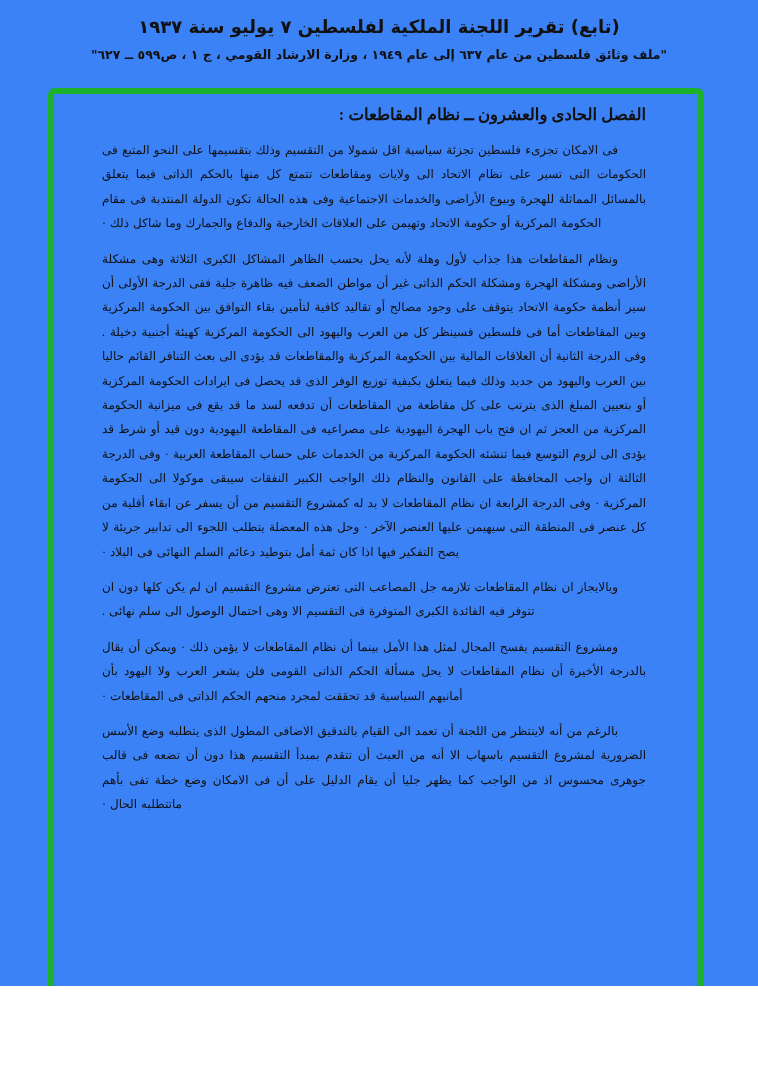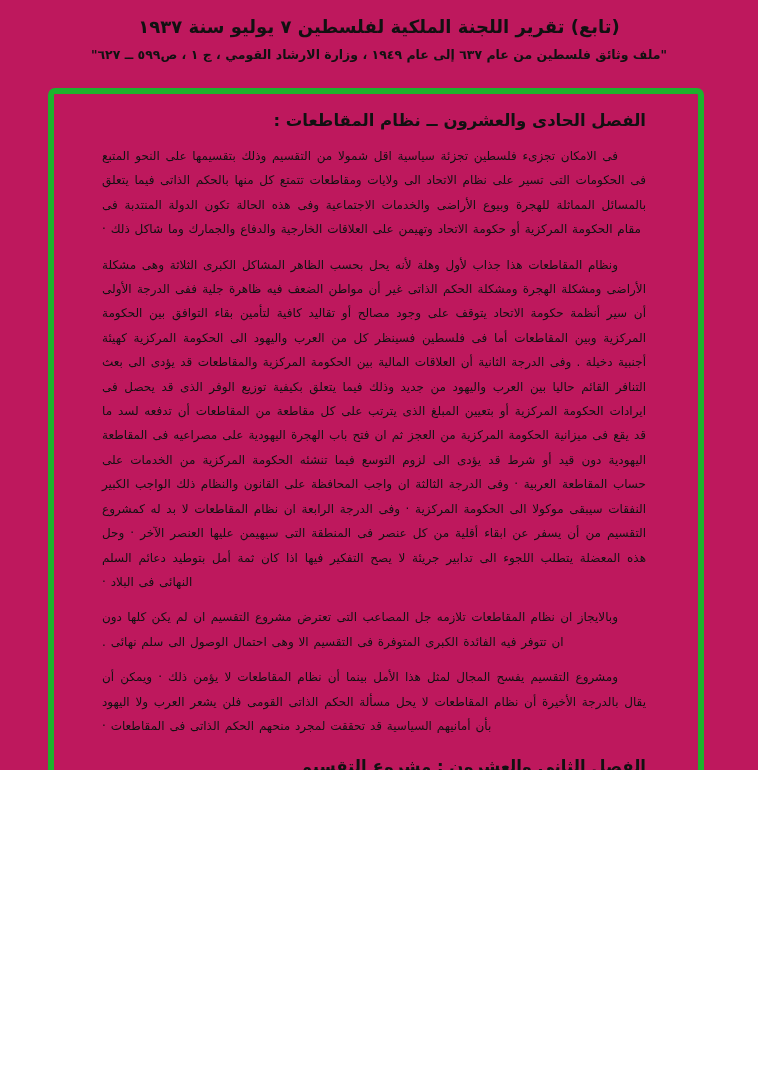--- a/index.html
+++ b/index.html
@@ -4,22 +4,22 @@
 <style>
   * { margin: 0; padding: 0; box-sizing: border-box; }
   html, body {
     width: 758px; height: 1078px;
     background: #ffffff;
     font-family: "DejaVu Sans", sans-serif;
     color: #111111;
   }
   .page {
     position: relative;
-    width: 758px; height: 770px;
-    background: #be185d;
+    width: 758px; height: 986px;
+    background: #3b82f6;
     overflow: hidden;
   }
   .page-header {
     position: absolute;
     top: 14px; left: 0; right: 0;
     text-align: center;
     direction: rtl;
   }
   .page-header .title {
     font-size: 18px;
@@ -32,23 +32,24 @@
     font-weight: bold;
     margin-top: 6px;
     line-height: 18px;
   }
   .green-box {
     position: absolute;
     left: 48px; top: 88px;
     width: 656px; height: 917px;
     border: 6px solid #1cb22c;
     border-radius: 7px;
-    padding: 14px 52px 10px 48px;
+    padding: 8px 52px 10px 48px;
     direction: rtl;
     overflow: hidden;
+    font-family: Liberation Serif, serif;
   }
   .section-heading {
     font-weight: bold;
     font-size: 16.5px;
     line-height: 26px;
     text-align: right;
     margin-bottom: 10px;
   }
   .section-heading.second {
     margin-top: 16px;
@@ -86,20 +87,19 @@
     <div class="section-heading">الفصل الحادى والعشرون ــ نظام المقاطعات :</div>
 
     <p class="body-paragraph">فى الامكان تجزىء فلسطين تجزئة سياسية اقل شمولا من التقسيم وذلك بتقسيمها على النحو المتبع فى الحكومات التى تسير على نظام الاتحاد الى ولايات ومقاطعات تتمتع كل منها بالحكم الذاتى فيما يتعلق بالمسائل المماثلة للهجرة وبيوع الأراضى والخدمات الاجتماعية وفى هذه الحالة تكون الدولة المنتدبة فى مقام الحكومة المركزية أو حكومة الاتحاد وتهيمن على العلاقات الخارجية والدفاع والجمارك وما شاكل ذلك ·</p>
 
     <p class="body-paragraph">ونظام المقاطعات هذا جذاب لأول وهلة لأنه يحل بحسب الظاهر المشاكل الكبرى الثلاثة وهى مشكلة الأراضى ومشكلة الهجرة ومشكلة الحكم الذاتى غير أن مواطن الضعف فيه ظاهرة جلية ففى الدرجة الأولى أن سير أنظمة حكومة الاتحاد يتوقف على وجود مصالح أو تقاليد كافية لتأمين بقاء التوافق بين الحكومة المركزية وبين المقاطعات أما فى فلسطين فسينظر كل من العرب واليهود الى الحكومة المركزية كهيئة أجنبية دخيلة . وفى الدرجة الثانية أن العلاقات المالية بين الحكومة المركزية والمقاطعات قد يؤدى الى بعث التنافر القائم حاليا بين العرب واليهود من جديد وذلك فيما يتعلق بكيفية توزيع الوفر الذى قد يحصل فى ايرادات الحكومة المركزية أو بتعيين المبلغ الذى يترتب على كل مقاطعة من المقاطعات أن تدفعه لسد ما قد يقع فى ميزانية الحكومة المركزية من العجز ثم ان فتح باب الهجرة اليهودية على مصراعيه فى المقاطعة اليهودية دون قيد أو شرط قد يؤدى الى لزوم التوسع فيما تنشئه الحكومة المركزية من الخدمات على حساب المقاطعة العربية · وفى الدرجة الثالثة ان واجب المحافظة على القانون والنظام ذلك الواجب الكبير النفقات سيبقى موكولا الى الحكومة المركزية · وفى الدرجة الرابعة ان نظام المقاطعات لا بد له كمشروع التقسيم من أن يسفر عن ابقاء أقلية من كل عنصر فى المنطقة التى سيهيمن عليها العنصر الآخر · وحل هذه المعضلة يتطلب اللجوء الى تدابير جريئة لا يصح التفكير فيها اذا كان ثمة أمل بتوطيد دعائم السلم النهائى فى البلاد ·</p>
 
     <p class="body-paragraph">وبالايجاز ان نظام المقاطعات تلازمه جل المصاعب التى تعترض مشروع التقسيم ان لم يكن كلها دون ان تتوفر فيه الفائدة الكبرى المتوفرة فى التقسيم الا وهى احتمال الوصول الى سلم نهائى .</p>
 
     <p class="body-paragraph">ومشروع التقسيم يفسح المجال لمثل هذا الأمل بينما أن نظام المقاطعات لا يؤمن ذلك · ويمكن أن يقال بالدرجة الأخيرة أن نظام المقاطعات لا يحل مسألة الحكم الذاتى القومى فلن يشعر العرب ولا اليهود بأن أمانيهم السياسية قد تحققت لمجرد منحهم الحكم الذاتى فى المقاطعات ·</p>
 
-    <div class="section-heading second">الفصل الثانى والعشرون : مشروع التقسيم</div>
 
     <p class="body-paragraph">بالرغم من أنه لاينتظر من اللجنة أن تعمد الى القيام بالتدقيق الاضافى المطول الذى يتطلبه وضع الأسس الضرورية لمشروع التقسيم باسهاب الا أنه من العبث أن تتقدم بمبدأ التقسيم هذا دون أن تضعه فى قالب جوهرى محسوس اذ من الواجب كما يظهر جليا أن يقام الدليل على أن فى الامكان وضع خطة تفى بأهم ماتتطلبه الحال ·</p>
 
   </div>
 
 
 </div>
 
 </body></html>

